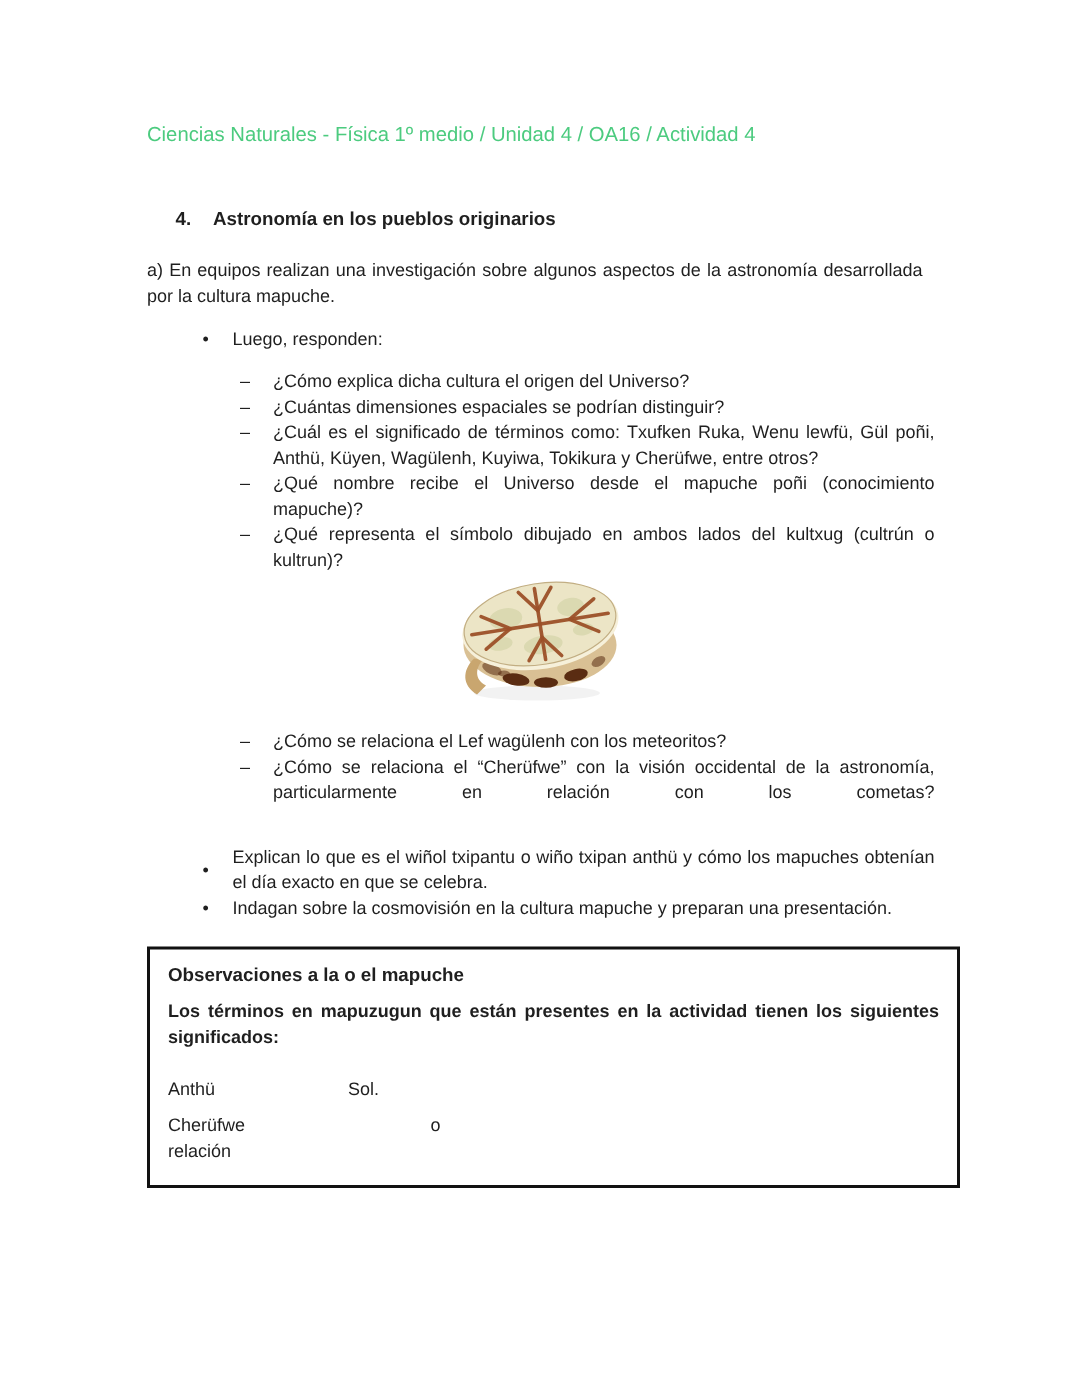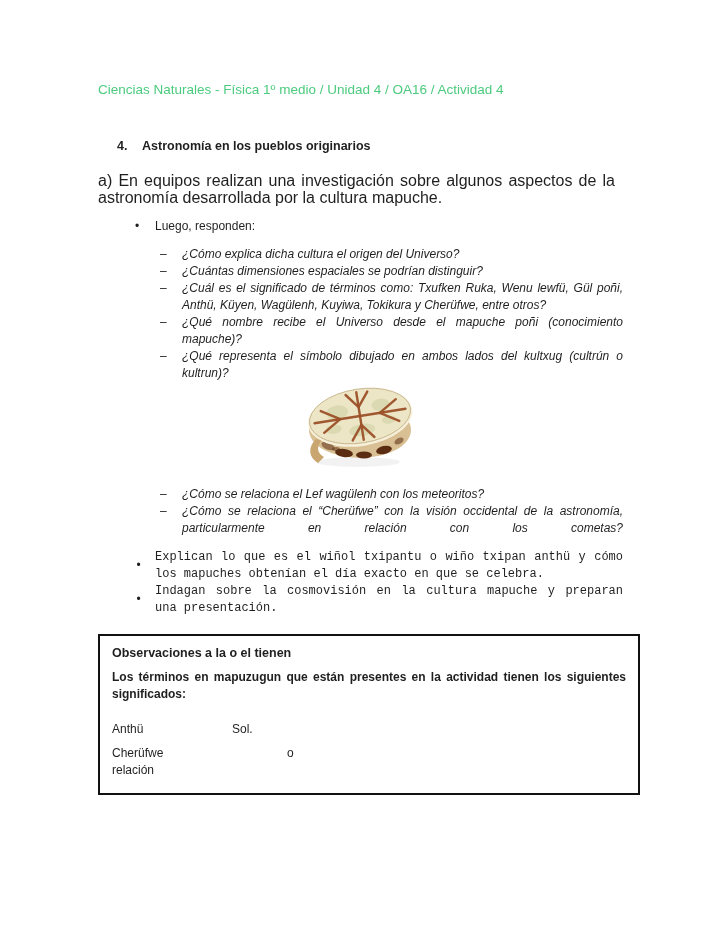--- a/index.html
+++ b/index.html
@@ -20,35 +20,35 @@
     color:var(--accent);
     font-size:13.5px;line-height:19px;
     margin:0 0 39px 0;white-space:nowrap;
   }
   .section-heading{
     font-size:12.5px;line-height:17px;font-weight:bold;
     margin:0 0 17px 19px;display:flex;
   }
   .sec-num{width:25px;flex:none;}
   .intro{
-    font-size:16px;line-height:17px;text-align:justify;
+    font-size:12px;line-height:17px;text-align:justify;
     margin:0 8px 12px 0;
   }
   
   .b-item{display:flex;font-size:12px;line-height:17px;margin:0;align-items:center;}
   .b-item .b-marker{flex:none;width:20px;margin-left:37px;}
   .b-marker::before{content:"\2022";}
   .b-item .b-text{flex:1;text-align:justify;}
   .lead{margin-bottom:11px;}
-  .tasks{margin-top:12px;font-family:Liberation Mono, monospace;}
+  .tasks{margin-top:26px;}
   
   .d-item{display:flex;font-size:12px;line-height:17px;}
   .d-item .d-marker{flex:none;width:22px;margin-left:62px;}
   .d-marker::before{content:"\2013";}
-  .d-item .d-text{flex:1;text-align:justify;font-style:italic;}
+  .d-item .d-text{flex:1;text-align:justify;}
   .d-item.stretch .d-text{text-align:justify;text-align-last:justify;}
   
   .drum{margin:1px auto 17px auto;width:122px;height:86px;padding:0;}
   .drum svg{display:block;}
   .drum-shadow{fill:#000;opacity:.05;}
   .drum-side{fill:var(--drum-side);}
   .drum-blotch{fill:var(--drum-blotch);}
   .drum-blotch2{fill:var(--drum-blotch);opacity:.55;}
   .drum-strap{fill:var(--drum-strap);}
   .drum-rim{fill:var(--drum-rim);}
@@ -158,21 +158,21 @@
       <span class="b-marker"></span>
       <span class="b-text">Explican lo que es el wiñol txipantu o wiño txipan anthü y cómo los mapuches obtenían el día exacto en que se celebra.</span>
     </div>
     <div class="b-item">
       <span class="b-marker"></span>
       <span class="b-text">Indagan sobre la cosmovisión en la cultura mapuche y preparan una presentación.</span>
     </div>
   </div>
 
   <section class="note-box">
-    <h2 class="note-title">Observaciones a la o el tienen</h2>
+    <h2 class="note-title">Observaciones a la o el mapuche</h2>
     <p class="note-intro">Los términos en mapuzugun que están presentes en la actividad tienen los siguientes significados:</p>
 
     <div class="g-row1">
       <span class="g-term">Anthü</span>
       <span class="g-def">Sol.</span>
     </div>
 
     <div class="g-row2">
       <span class="g-term">
         <span>Cherüfwe</span>

